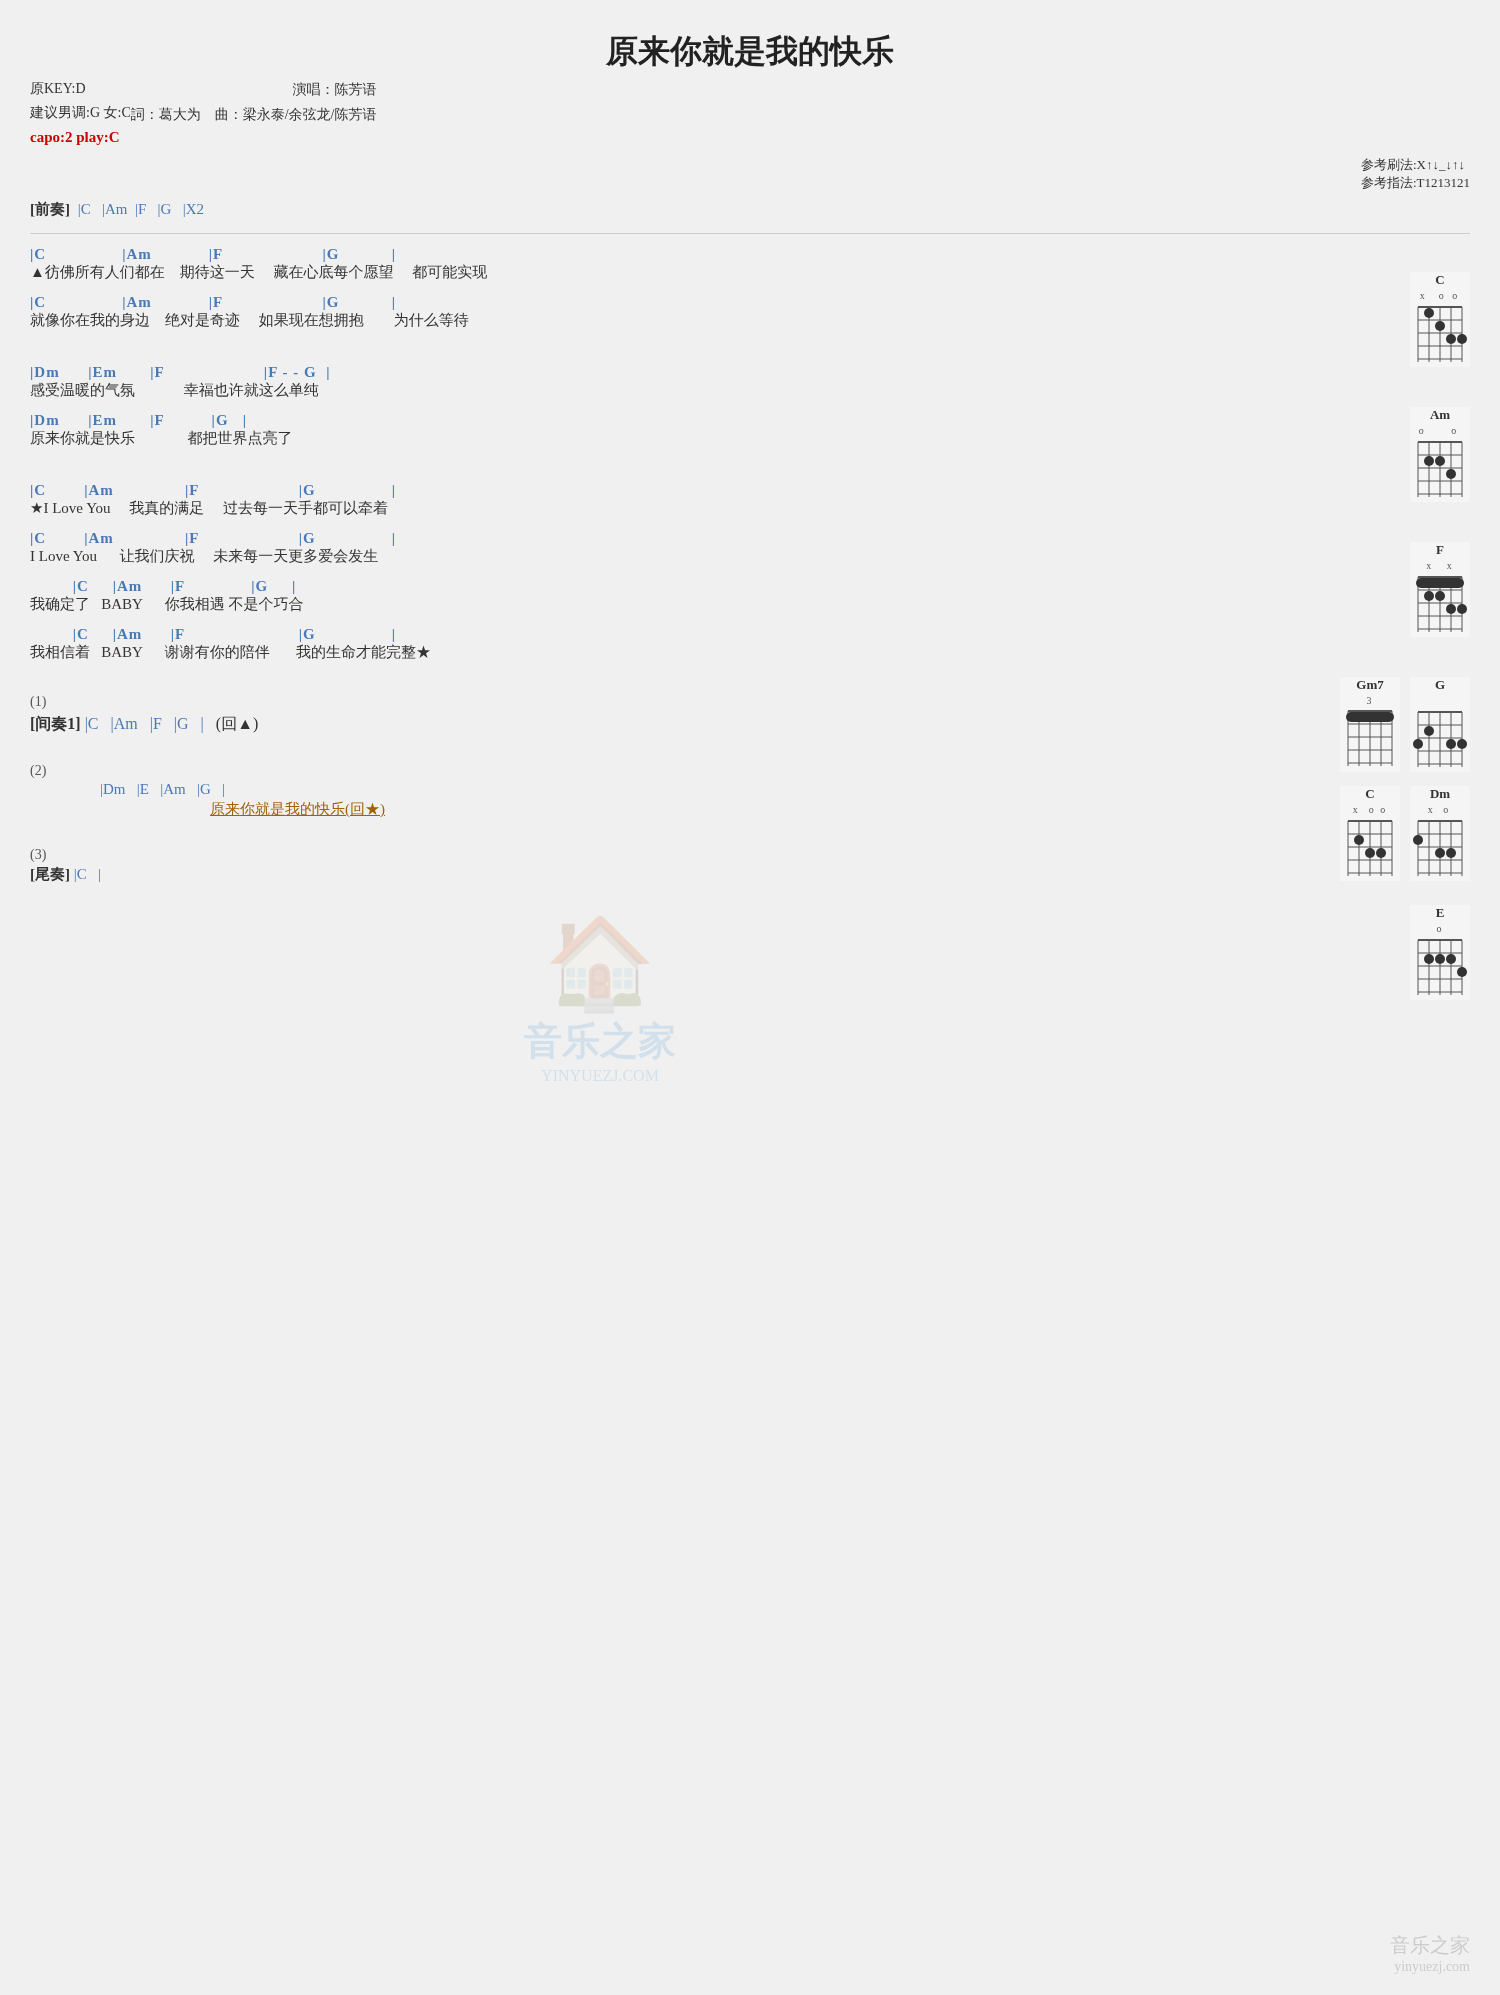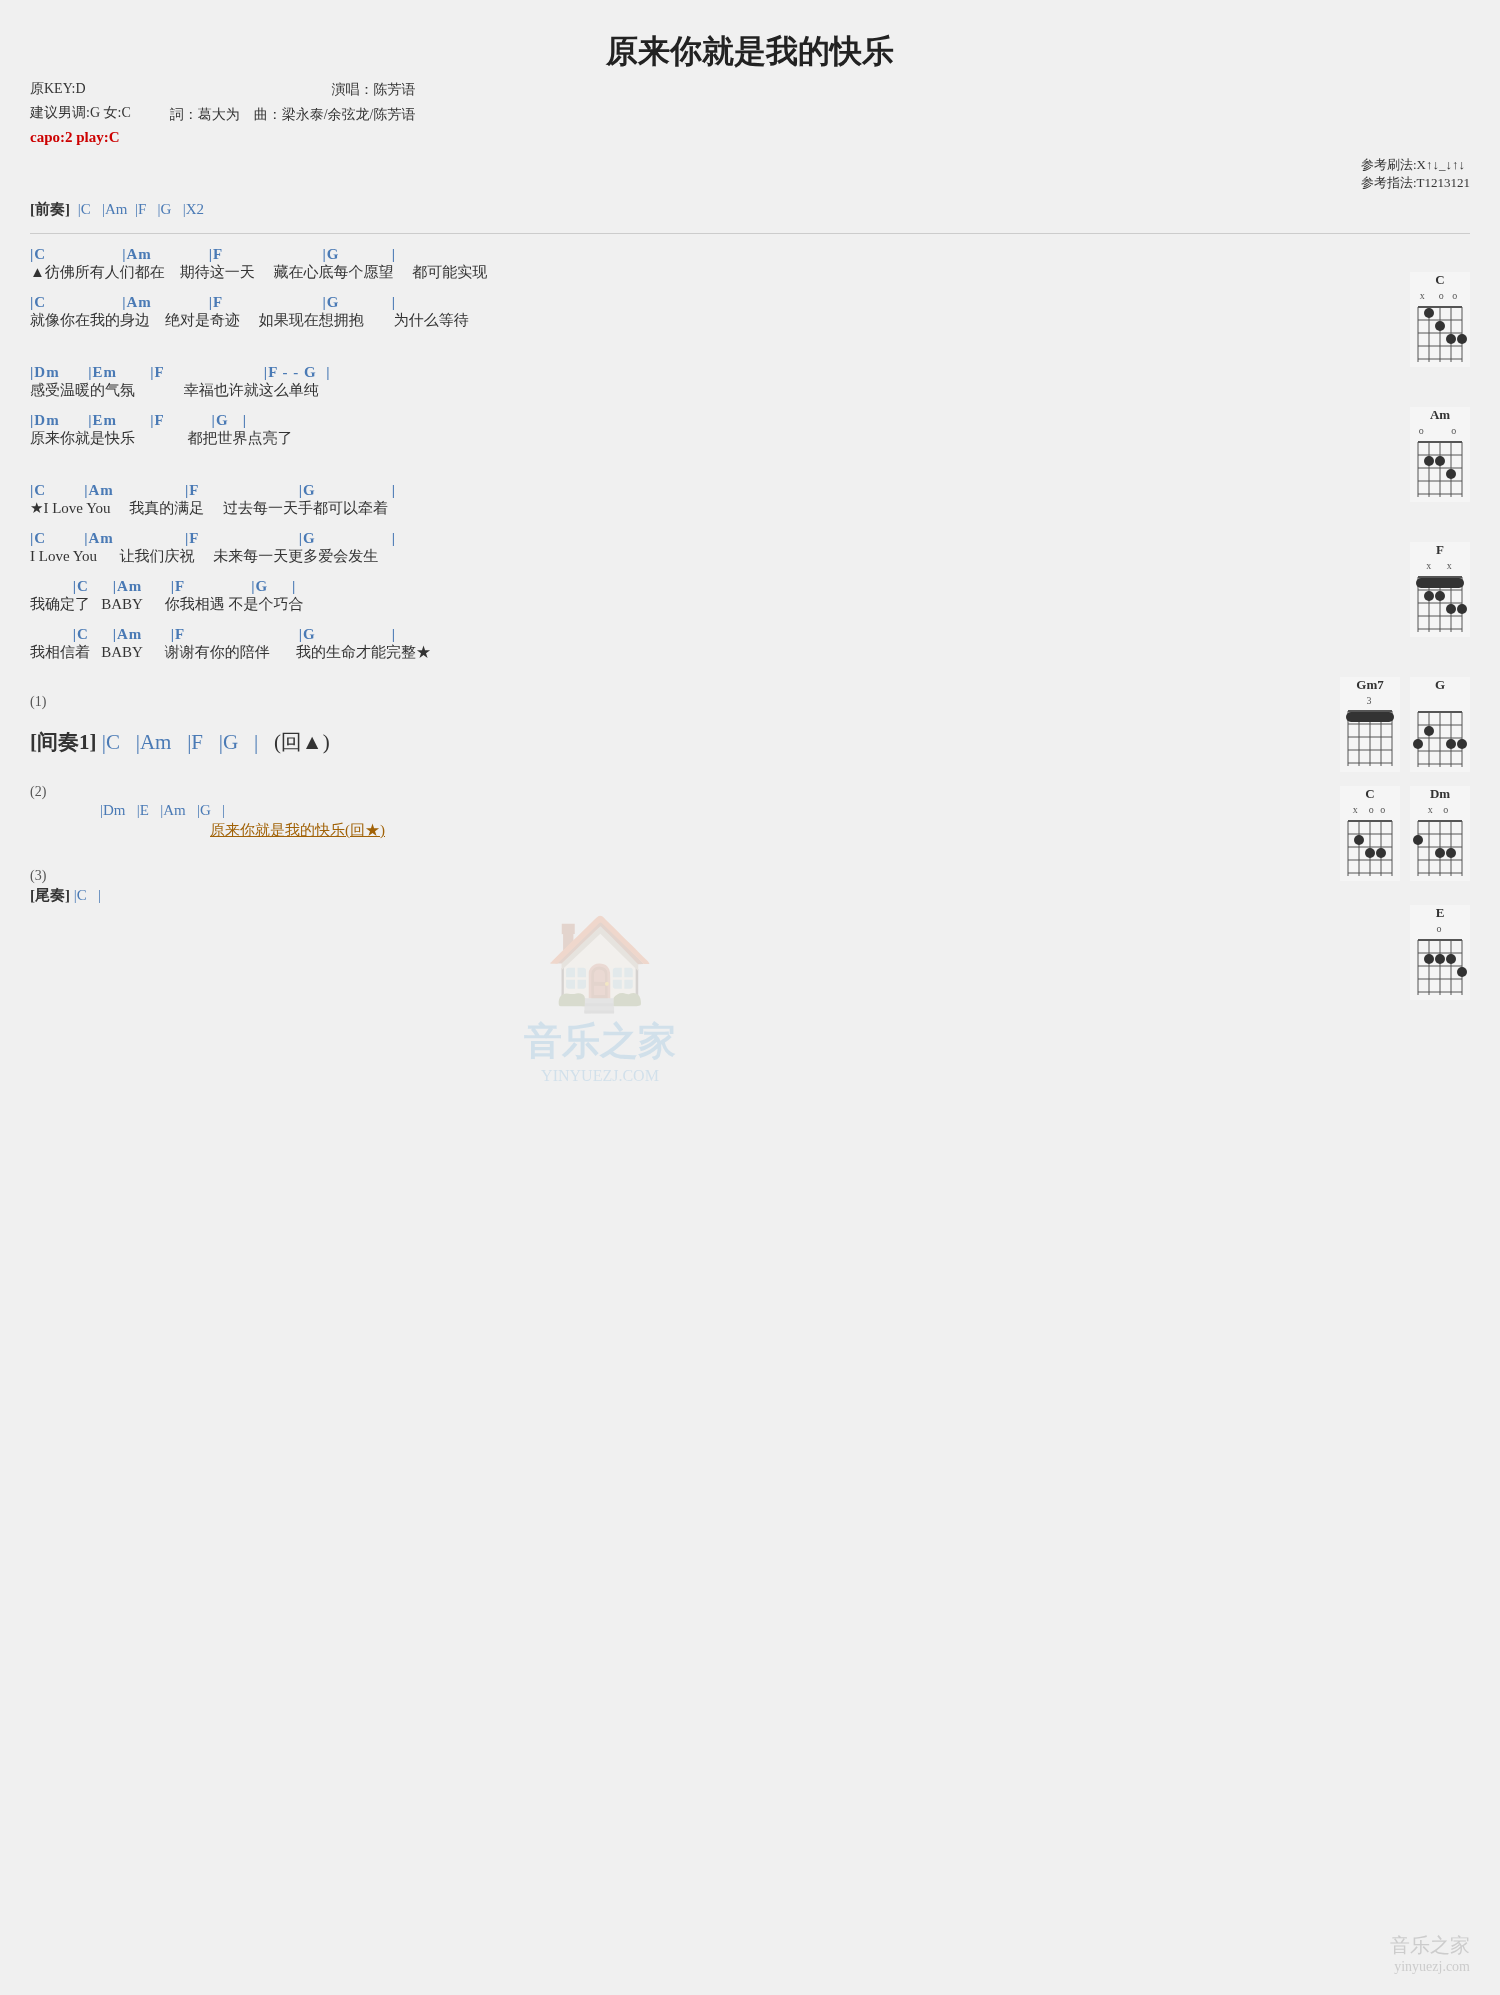--- a/index.html
+++ b/index.html
@@ -37,21 +37,20 @@
     .header-left .capo {
       color: #cc0000;
       font-weight: bold;
       font-size: 15px;
     }
     .header-right {
       font-size: 14px;
       color: #333;
       text-align: right;
       line-height: 1.8;
-      margin-left: 39px;
     }
     .prelude-line {
       display: flex;
       align-items: center;
       font-size: 15px;
       color: #333;
       margin-bottom: 2px;
       padding: 6px 0;
     }
     .chord-line {
@@ -209,21 +208,21 @@
         <div class="chord-line">&nbsp;&nbsp;&nbsp;&nbsp;&nbsp;&nbsp;&nbsp;&nbsp;&nbsp;|C &nbsp;&nbsp;&nbsp;&nbsp;|Am &nbsp;&nbsp;&nbsp;&nbsp;&nbsp;|F &nbsp;&nbsp;&nbsp;&nbsp;&nbsp;&nbsp;&nbsp;&nbsp;&nbsp;&nbsp;&nbsp;&nbsp;&nbsp;|G &nbsp;&nbsp;&nbsp;&nbsp;|</div>
         <div class="lyric-line">我确定了 &nbsp;&nbsp;BABY &nbsp;&nbsp;&nbsp;&nbsp;&nbsp;你我相遇 不是个巧合</div>
         <div class="chord-line">&nbsp;&nbsp;&nbsp;&nbsp;&nbsp;&nbsp;&nbsp;&nbsp;&nbsp;|C &nbsp;&nbsp;&nbsp;&nbsp;|Am &nbsp;&nbsp;&nbsp;&nbsp;&nbsp;|F &nbsp;&nbsp;&nbsp;&nbsp;&nbsp;&nbsp;&nbsp;&nbsp;&nbsp;&nbsp;&nbsp;&nbsp;&nbsp;&nbsp;&nbsp;&nbsp;&nbsp;&nbsp;&nbsp;&nbsp;&nbsp;&nbsp;&nbsp;|G &nbsp;&nbsp;&nbsp;&nbsp;&nbsp;&nbsp;&nbsp;&nbsp;&nbsp;&nbsp;&nbsp;&nbsp;&nbsp;&nbsp;&nbsp;|</div>
         <div class="lyric-line">我相信着 &nbsp;&nbsp;BABY &nbsp;&nbsp;&nbsp;&nbsp;&nbsp;谢谢有你的陪伴 &nbsp;&nbsp;&nbsp;&nbsp;&nbsp;&nbsp;我的生命才能完整★</div>
       </div>
 
       <div style="height:14px;"></div>
 
       <div class="section">
         <div class="num-label">(1)</div>
-        <div style="font-size:21px; color:#333; margin-top:18px;">
+        <div style="font-size:16px; color:#333; margin-top:4px;">
           <span style="font-weight:bold;">[间奏1]</span>
           <span style="color:#4a7ab5;"> |C &nbsp;&nbsp;|Am &nbsp;&nbsp;|F &nbsp;&nbsp;|G &nbsp;&nbsp;| &nbsp;</span>
           <span>(回▲)</span>
         </div>
       </div>
 
       <div style="height:12px;"></div>
 
       <div class="section">
         <div class="num-label">(2)</div>

